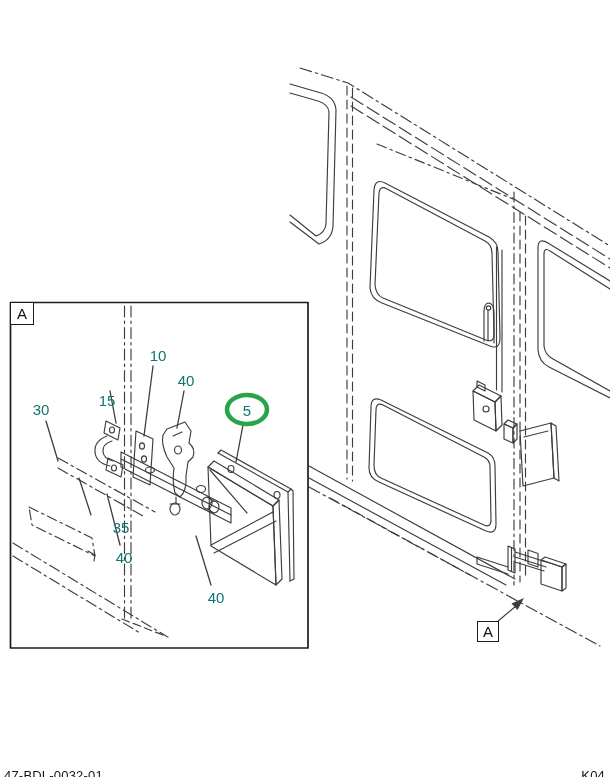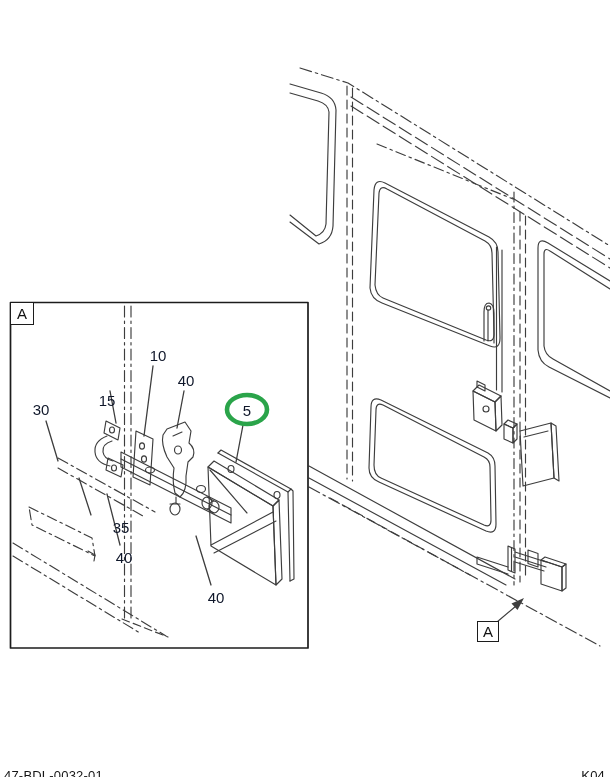--- a/index.html
+++ b/index.html
@@ -1,19 +1,19 @@
 <!DOCTYPE html>
 <html><head>
 <meta charset="utf-8">
 <style>
   html,body{margin:0;padding:0;background:#ffffff;}
   #page{position:relative;width:610px;height:777px;background:#ffffff;overflow:hidden;
         font-family:"Liberation Sans", sans-serif;color:#111;}
   #art{position:absolute;left:0;top:0;}
-  .callout{position:absolute;font-size:15px;line-height:15px;color:#0f172a;
+  .callout{position:absolute;font-size:15px;line-height:15px;color:#0f766e;
            transform:translate(-50%,-50%);white-space:nowrap;}
   .marker-box{position:absolute;border:1.6px solid #1c1c1c;background:#fff;
               display:flex;align-items:center;justify-content:center;
               font-size:15px;color:#111;}
   .footer-text{position:absolute;top:768px;font-size:13px;color:#151515;letter-spacing:0.2px;}
   #doc-number{left:4px;}
   #page-code{right:5px;margin-left:19px;}
   svg path, svg line, svg ellipse, svg rect, svg circle, svg polygon{vector-effect:none;}
 </style>
 </head>

